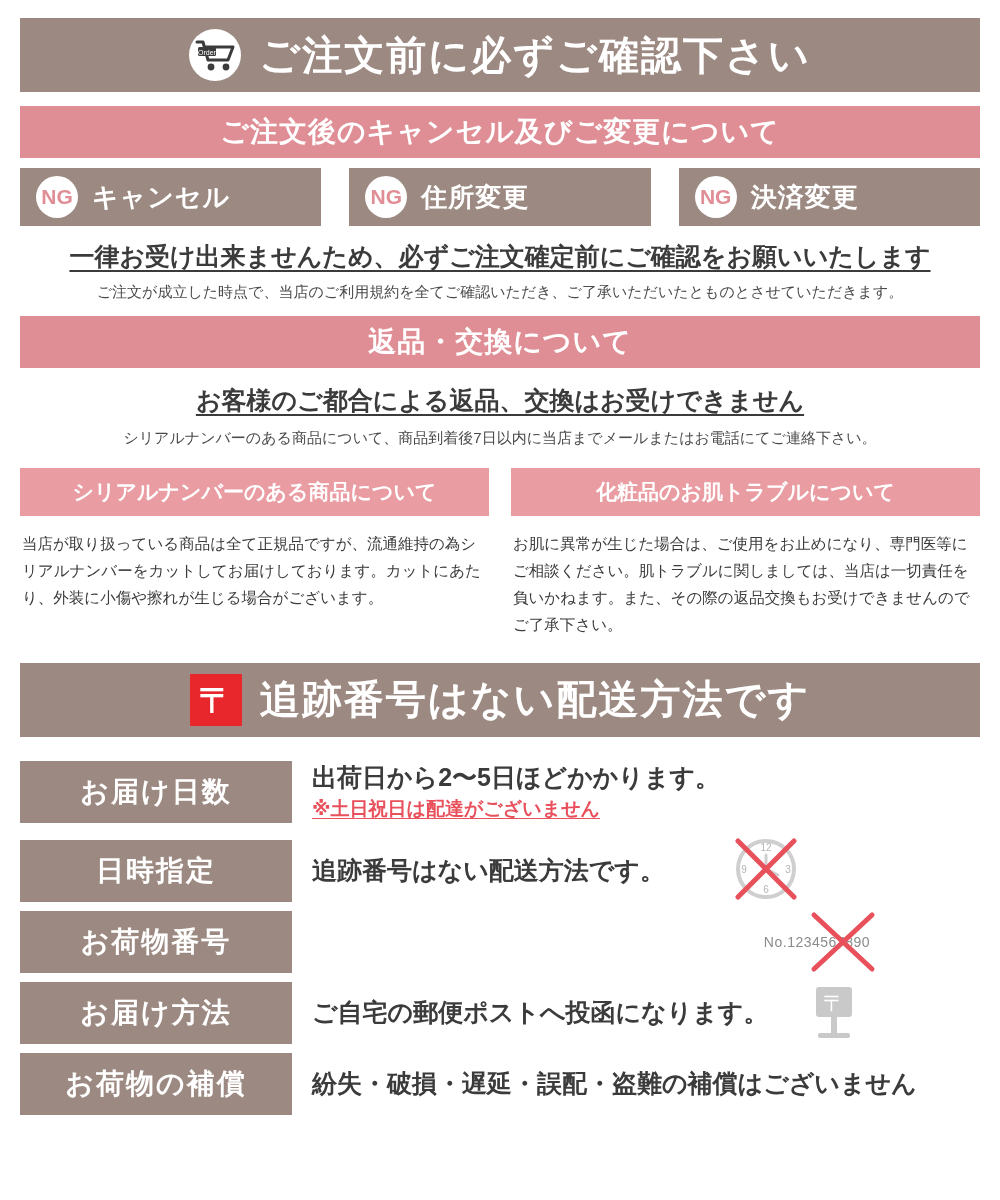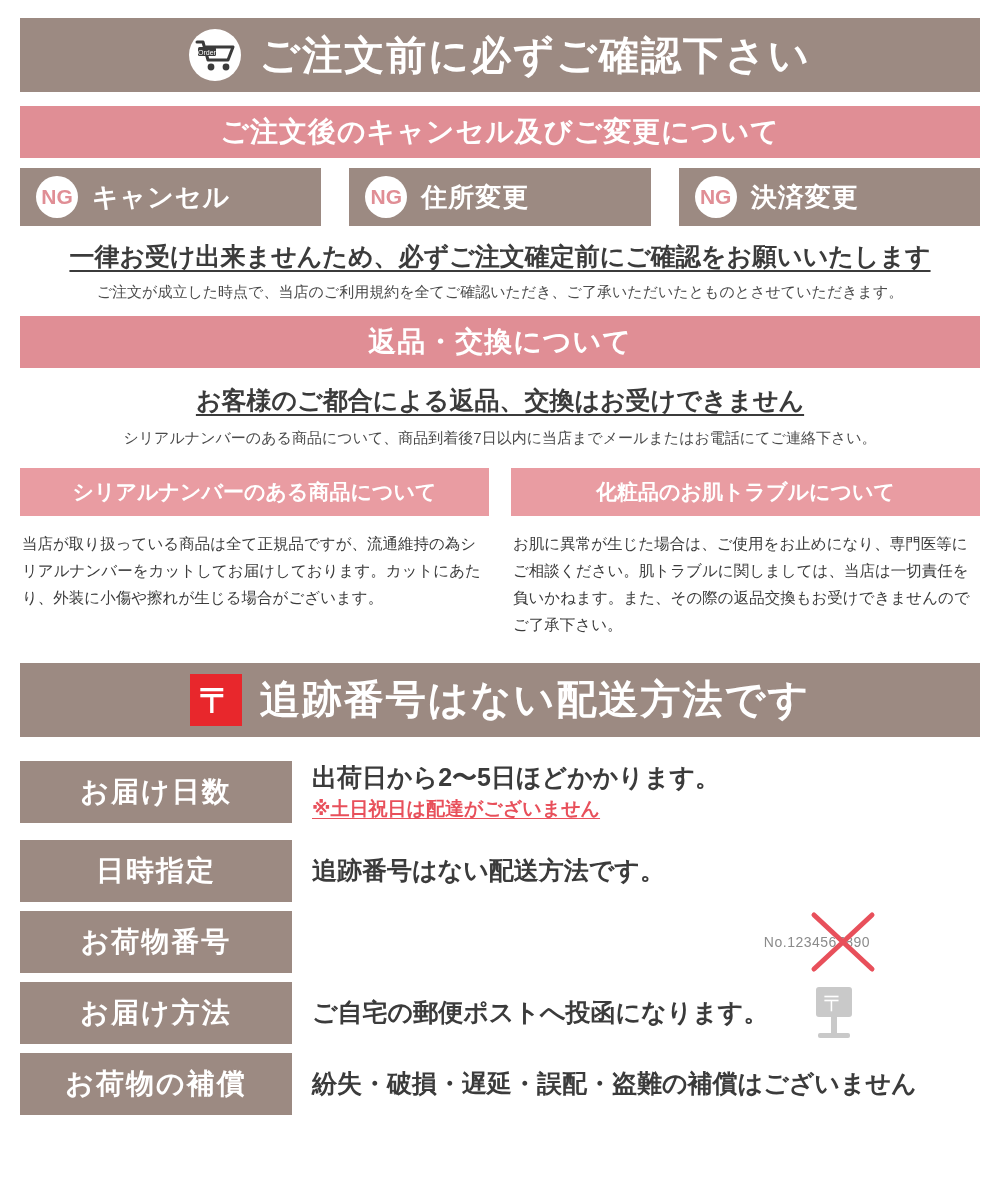--- a/index.html
+++ b/index.html
@@ -283,20 +283,31 @@
       <div class="ship-val">
         <span class="line1">出荷日から2〜5日ほどかかります。</span>
         <span class="line2">※土日祝日は配達がございません</span>
       </div>
     </div>
 
     <div class="ship-row">
       <div class="ship-key">日時指定</div>
       <div class="ship-val">
         <span class="line1">追跡番号はない配送方法です。</span>
+        <span class="deco deco-clock">
+          <svg width="84" height="72" viewBox="0 0 84 72" aria-hidden="true">
+            <circle cx="42" cy="36" r="28" fill="none" stroke="#cfcfcf" stroke-width="4"></circle>
+            <text x="42" y="18" font-size="10" fill="#b5b5b5" text-anchor="middle" font-family="Liberation Sans, sans-serif">12</text>
+            <text x="64" y="40" font-size="10" fill="#b5b5b5" text-anchor="middle" font-family="Liberation Sans, sans-serif">3</text>
+            <text x="42" y="60" font-size="10" fill="#b5b5b5" text-anchor="middle" font-family="Liberation Sans, sans-serif">6</text>
+            <text x="20" y="40" font-size="10" fill="#b5b5b5" text-anchor="middle" font-family="Liberation Sans, sans-serif">9</text>
+            <path d="M42 36 L42 22 M42 36 L54 42" stroke="#cfcfcf" stroke-width="3" stroke-linecap="round"></path>
+            <path d="M14 8 L70 64 M70 8 L14 64" stroke="#e8505b" stroke-width="5" stroke-linecap="round"></path>
+          </svg>
+        </span>
       </div>
     </div>
 
     <div class="ship-row">
       <div class="ship-key">お荷物番号</div>
       <div class="ship-val">
         <span class="deco deco-track">
           <span class="tracking-num">No.1234567890</span>
           <svg width="78" height="66" viewBox="0 0 78 66" style="position:absolute; right:-12px; top:50%; transform:translateY(-50%);" aria-hidden="true">
             <path d="M10 6 L68 60 M68 6 L10 60" stroke="#e8505b" stroke-width="5" stroke-linecap="round"></path>

